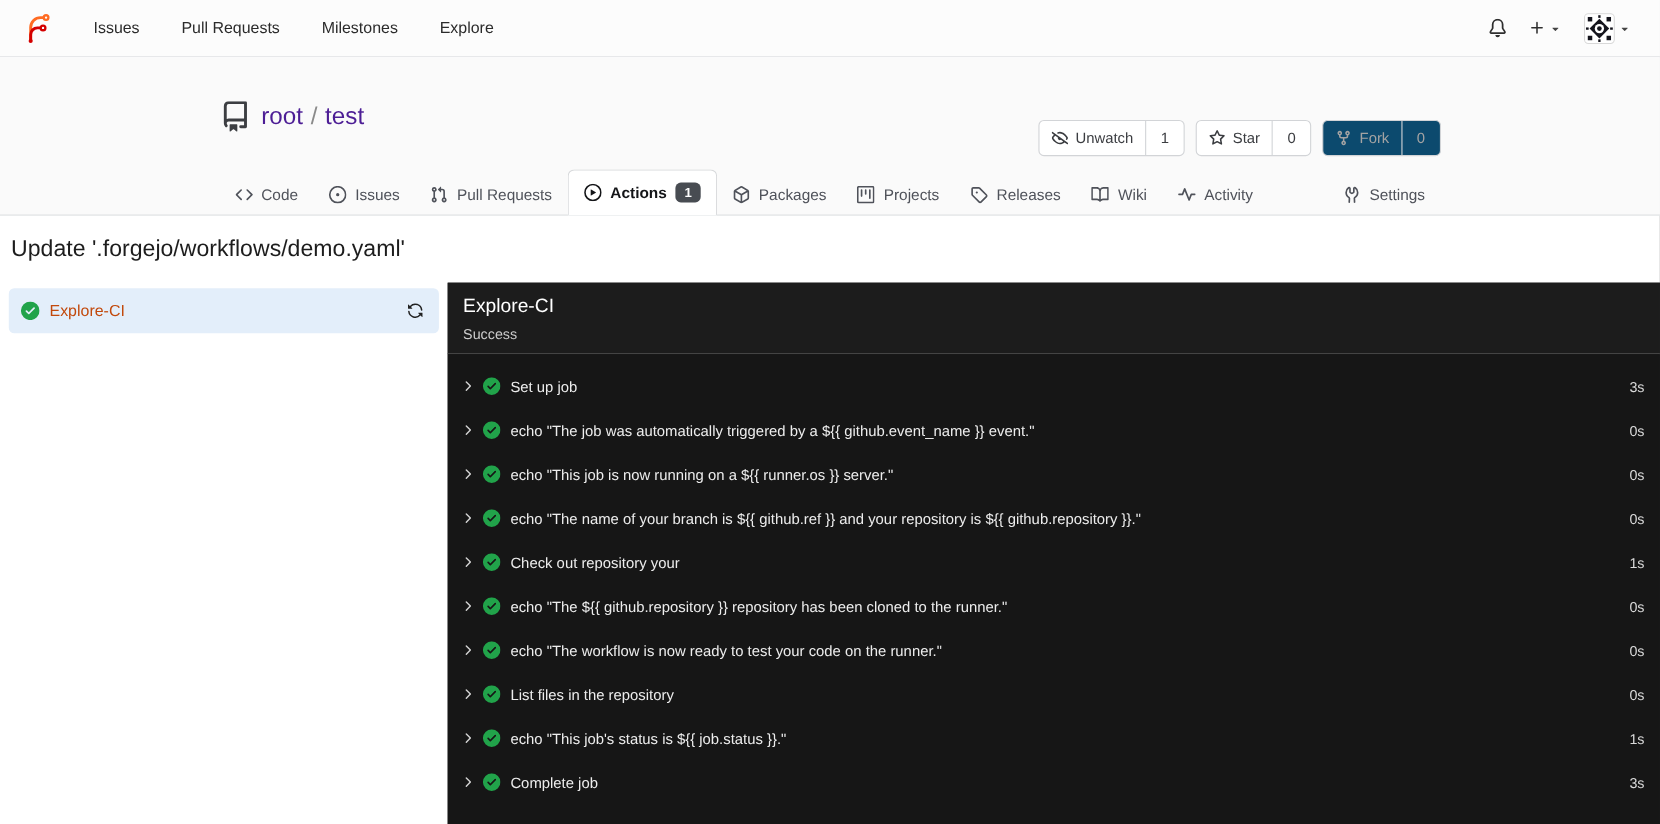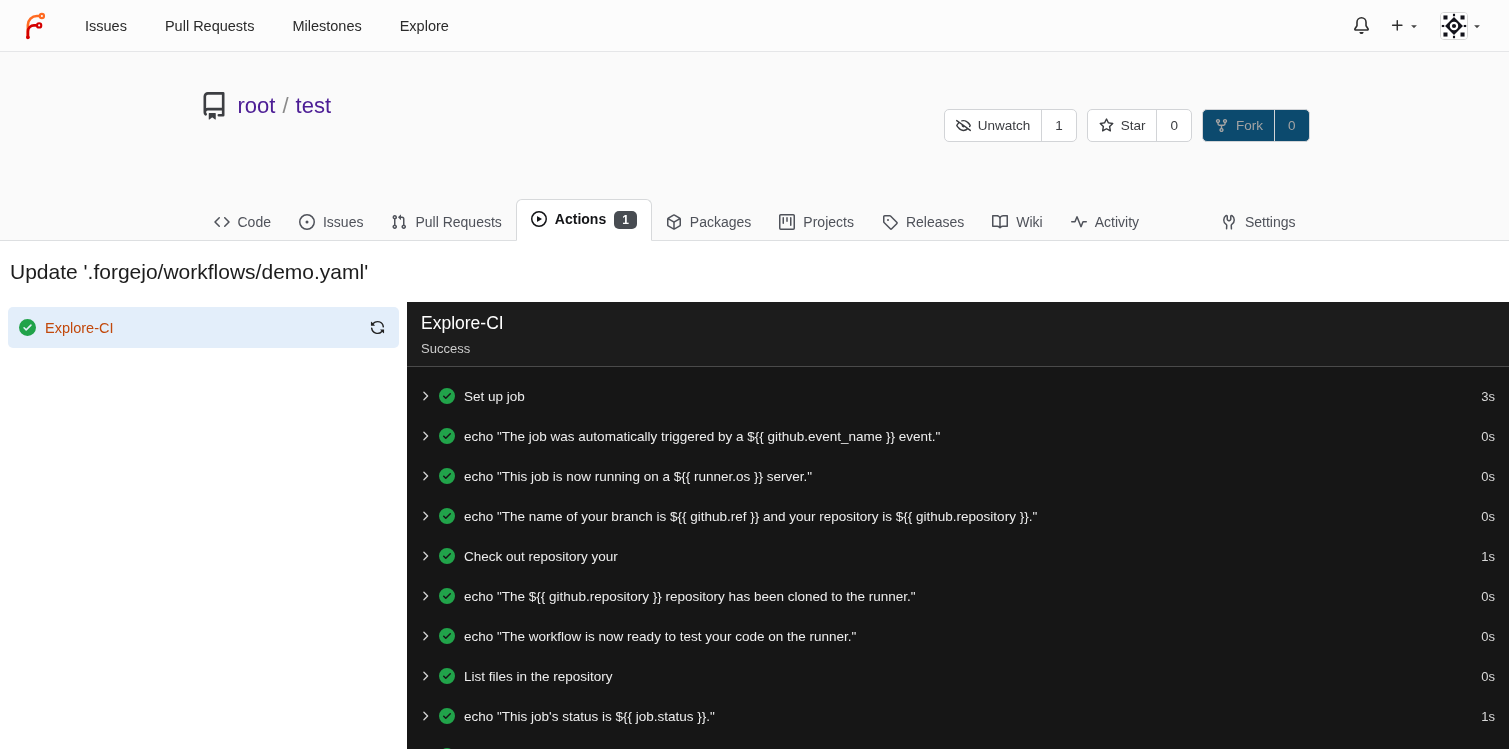--- a/index.html
+++ b/index.html
@@ -34,26 +34,26 @@
   .btn-group {
     display: flex; border: 1px solid #d2d4d7; border-radius: 5px; overflow: hidden;
     background: #fff; font-size: 13.5px; color: #3b3d41; height: 33px; align-items: stretch; cursor: pointer; margin-top: 40px;
   }
   .btn-main { display: flex; align-items: center; gap: 7px; padding: 0 11px; }
   .btn-count { border-left: 1px solid #d2d4d7; display: flex; align-items: center; padding: 0 13px; }
   .btn-group.disabled { color: #a3a3a3; background: #0c4a6e; cursor: default; }
 
   .tabs-row { display: flex; align-items: flex-end; margin-top: 12px; }
   .tab {
-    display: flex; gap: 8px; padding: 11px 14px; font-size: 14px;
+    display: flex; align-items: center; gap: 8px; padding: 11px 14px; font-size: 14px;
     color: #4f525a; cursor: pointer; margin-bottom: -1px;
   }
   .tab.active {
     background: #fff; border: 1px solid #d7d9db; border-bottom: 1px solid #fff;
-    border-radius: 6px 6px 0 0; font-weight: bold; color: #141518; margin-top: 45px;
+    border-radius: 6px 6px 0 0; font-weight: bold; color: #141518;
   }
   .tab-badge {
     background: #484c52; color: #fff; border-radius: 5px; font-size: 12px;
     padding: 2px 8px; font-weight: bold; line-height: 14px;
   }
   .tab-settings { margin-left: auto; }
 
   
   .page-title { font-size: 21px; color: #1d1d1d; padding: 20px 10px 19px; line-height: 22px; }
 

